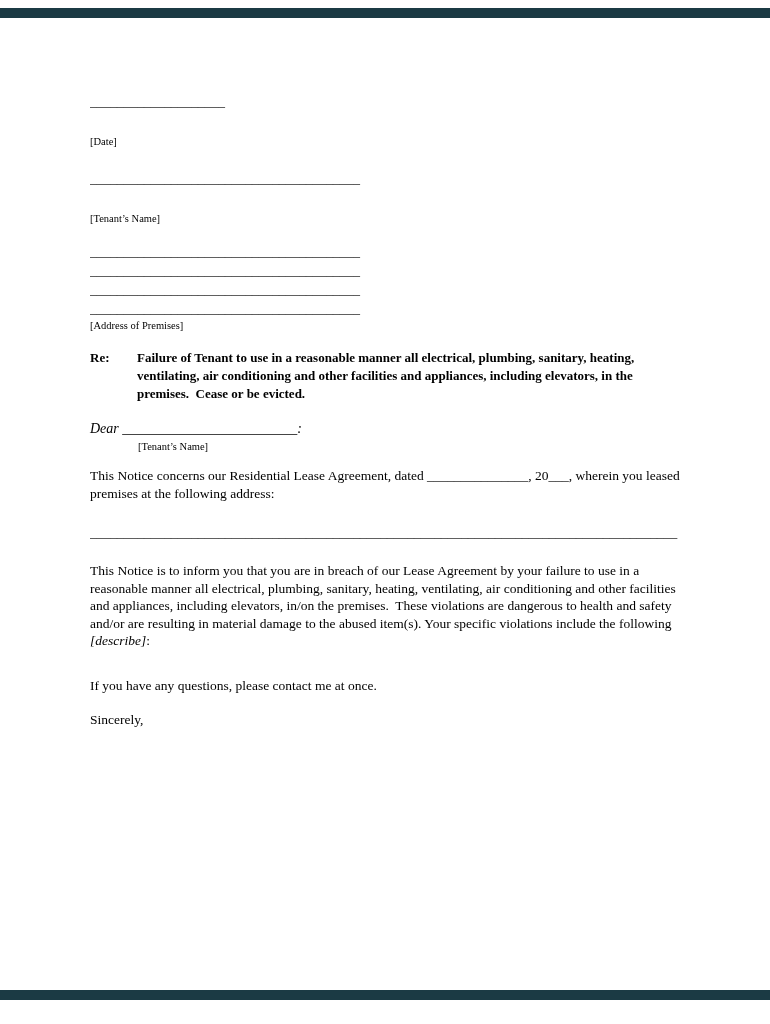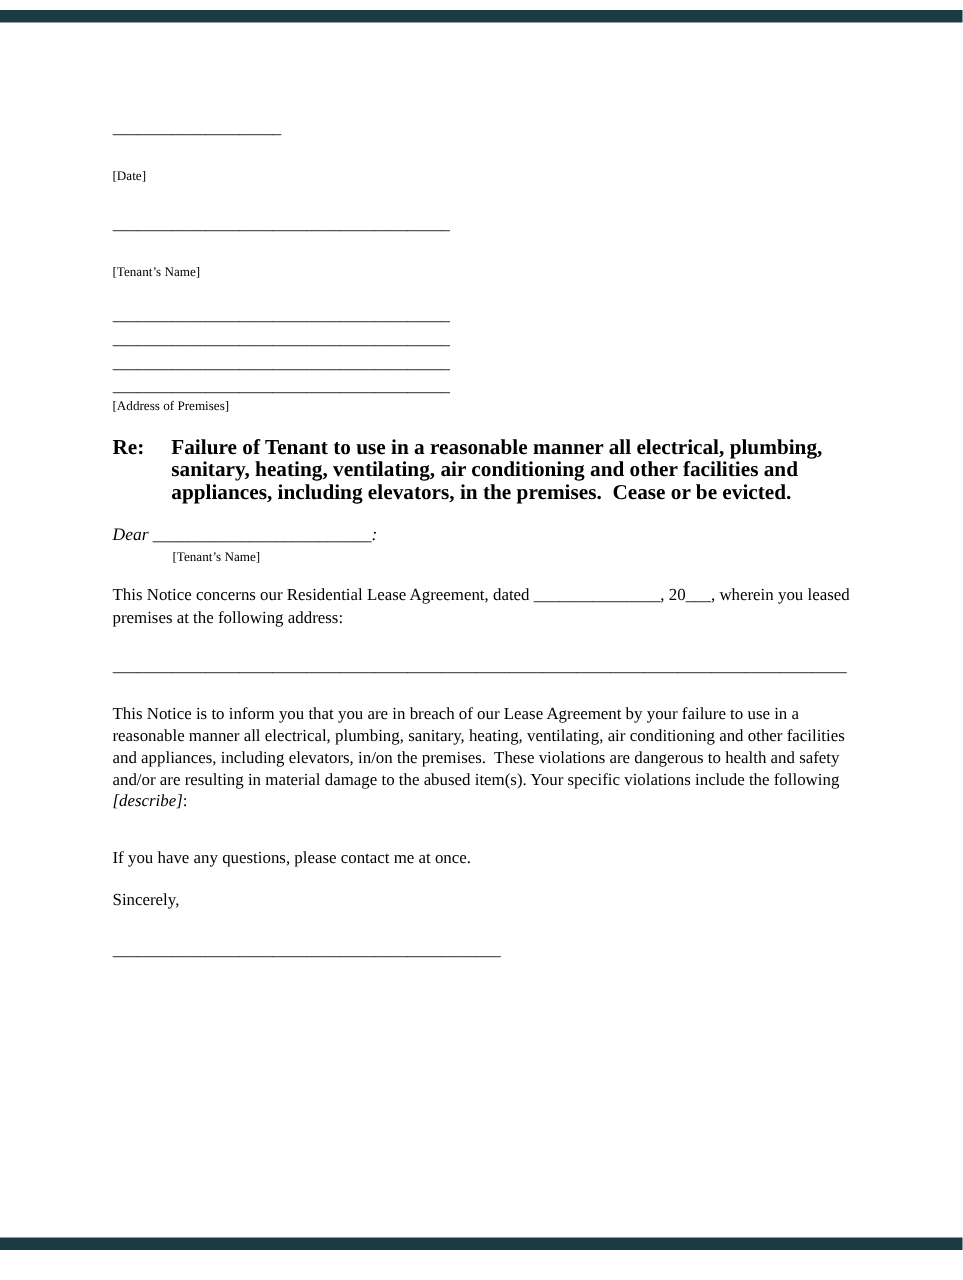--- a/index.html
+++ b/index.html
@@ -44,21 +44,21 @@
     margin-top: 24px;
   }
   .date-blank { margin-top: 92px; }
   .tenant-blank { margin-top: 21px; }
   .addr-blanks { margin-top: 17px; }
   .addr-label { margin-top: 1px; }
   .re-block {
     margin-top: 17px;
     display: flex;
     font-weight: bold;
-    font-size: 17px;
+    font-size: 13px;
     line-height: 18px;
   }
   .re-label { width: 47px; flex: 0 0 47px; }
   .re-text { flex: 1; white-space: pre-wrap; }
   .salutation { margin-top: 17px; font-size: 14px; line-height: 18px; white-space: pre-wrap; font-style: italic; }
   .salutation-sub { margin-left: 48px; margin-top: 2px; }
   .para1 { margin-top: 14px; }
   .address-rule { margin-top: 21px; }
   .para2 { margin-top: 20px; }
   .describe { font-style: italic; font-family: Liberation Serif, serif; }
@@ -101,17 +101,16 @@
 
   <div class="blank-line address-rule">_______________________________________________________________________________________</div>
 
   <div class="body-text para2"><span>This Notice is to inform you that you are in breach of our Lease Agreement by your failure to use in a reasonable manner all electrical, plumbing, sanitary, heating, ventilating, air conditioning and other facilities and appliances, including elevators, in/on the premises.  These violations are dangerous to health and safety and/or are resulting in material damage to the abused item(s). Your specific violations include the following </span><span class="describe">[describe]</span><span>:</span></div>
 
 
   <div class="body-text para4">If you have any questions, please contact me at once.</div>
 
   <div class="body-text closing">Sincerely,</div>
 
-  <div class="blank-line sig-blank">______________________________________________</div>
 
 </div>
 
 <div class="deco-bar bottom" style="background: rgb(27, 58, 68);"></div>
 
 </body></html>

